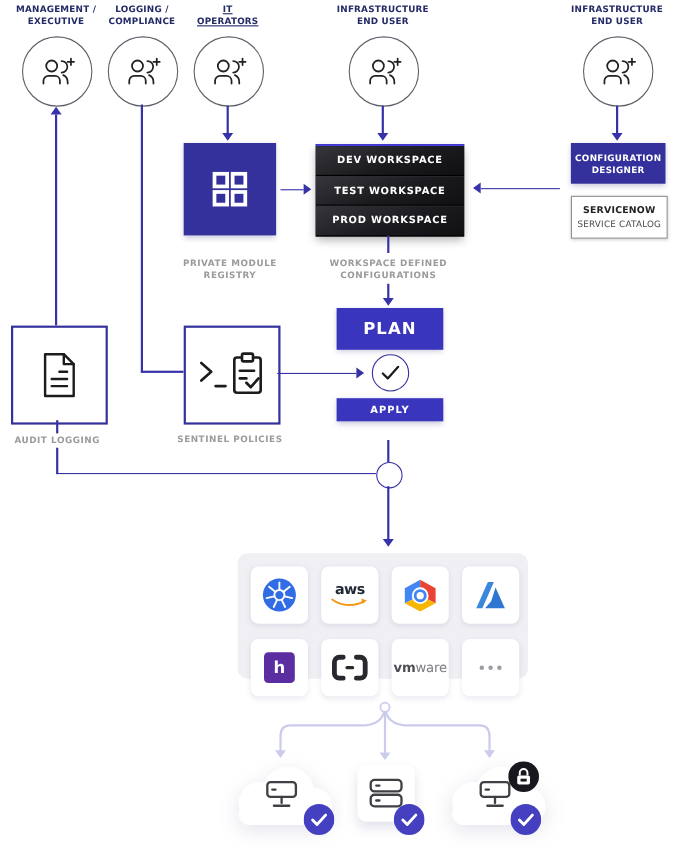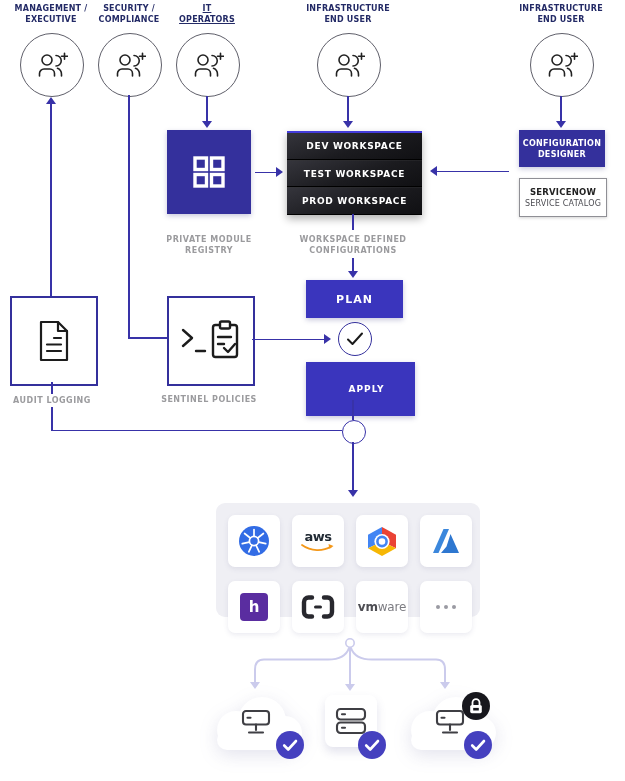--- a/index.html
+++ b/index.html
@@ -63,21 +63,21 @@
 </head>
 <body>
 
 <div class="canvas">
 
   <div class="persona-label" style="left:-4px;top:3px;">
     <span>MANAGEMENT /</span><br>
     <span>EXECUTIVE</span>
   </div>
   <div class="persona-label" style="left:74px;top:3px;">
-    <span>SECURITY /</span><br>
+    <span>LOGGING /</span><br>
     <span>COMPLIANCE</span>
   </div>
   <div class="persona-label" style="left:152px;top:3px;text-decoration:underline;">
     <span>IT</span><br>
     <span>OPERATORS</span>
   </div>
   <div class="persona-label" style="left:293px;top:3px;">
     <span>INFRASTRUCTURE</span><br>
     <span>END USER</span>
   </div>
@@ -204,31 +204,31 @@
   </div>
   <div class="gray-label" style="left:293px;top:234px;width:120px;">
     <span>WORKSPACE DEFINED</span><br>
     <span>CONFIGURATIONS</span>
   </div>
 
   <div class="vline" style="left:352.25px;top:214px;height:16px;"></div>
   <div class="vline" style="left:352.25px;top:258px;height:13px;"></div>
   <div class="ah down" style="left:348px;top:271px;"></div>
 
-  <div class="pbox bright" style="left:306px;top:280px;width:97px;height:38px;font-size:11px;letter-spacing:1px;">
+  <div class="pbox bright" style="left:306px;top:280px;width:97px;height:38px;font-size:15px;letter-spacing:1px;">
     <span>PLAN</span>
   </div>
 
   <div class="check-circle">
     <svg width="18" height="14" viewBox="0 0 18 14">
       <path d="M2 7.5 l4.5 4.5 L16 1.5" fill="none" stroke="#1a1a1a" stroke-width="2" stroke-linecap="round" stroke-linejoin="round"></path>
     </svg>
   </div>
 
-  <div class="pbox bright" style="left:306px;top:362px;width:97px;height:54px;font-size:9px;letter-spacing:1px;padding-left:12px;">
+  <div class="pbox bright" style="left:306px;top:362px;width:97px;height:21px;font-size:9px;letter-spacing:1px;">
     <span>APPLY</span>
   </div>
 
   <div class="outline-box" style="left:10px;top:296px;">
     <svg width="38" height="44" viewBox="0 0 38 44">
       <g fill="none" stroke="#1c1c1c" stroke-width="2.2" stroke-linejoin="round" stroke-linecap="round">
         <path d="M6 3 h17 l9 9 v29 H6 z"></path>
         <path d="M23 3 v9 h9"></path>
         <path d="M19 19 h7 M12 25.5 h14 M12 32 h14"></path>
       </g>

